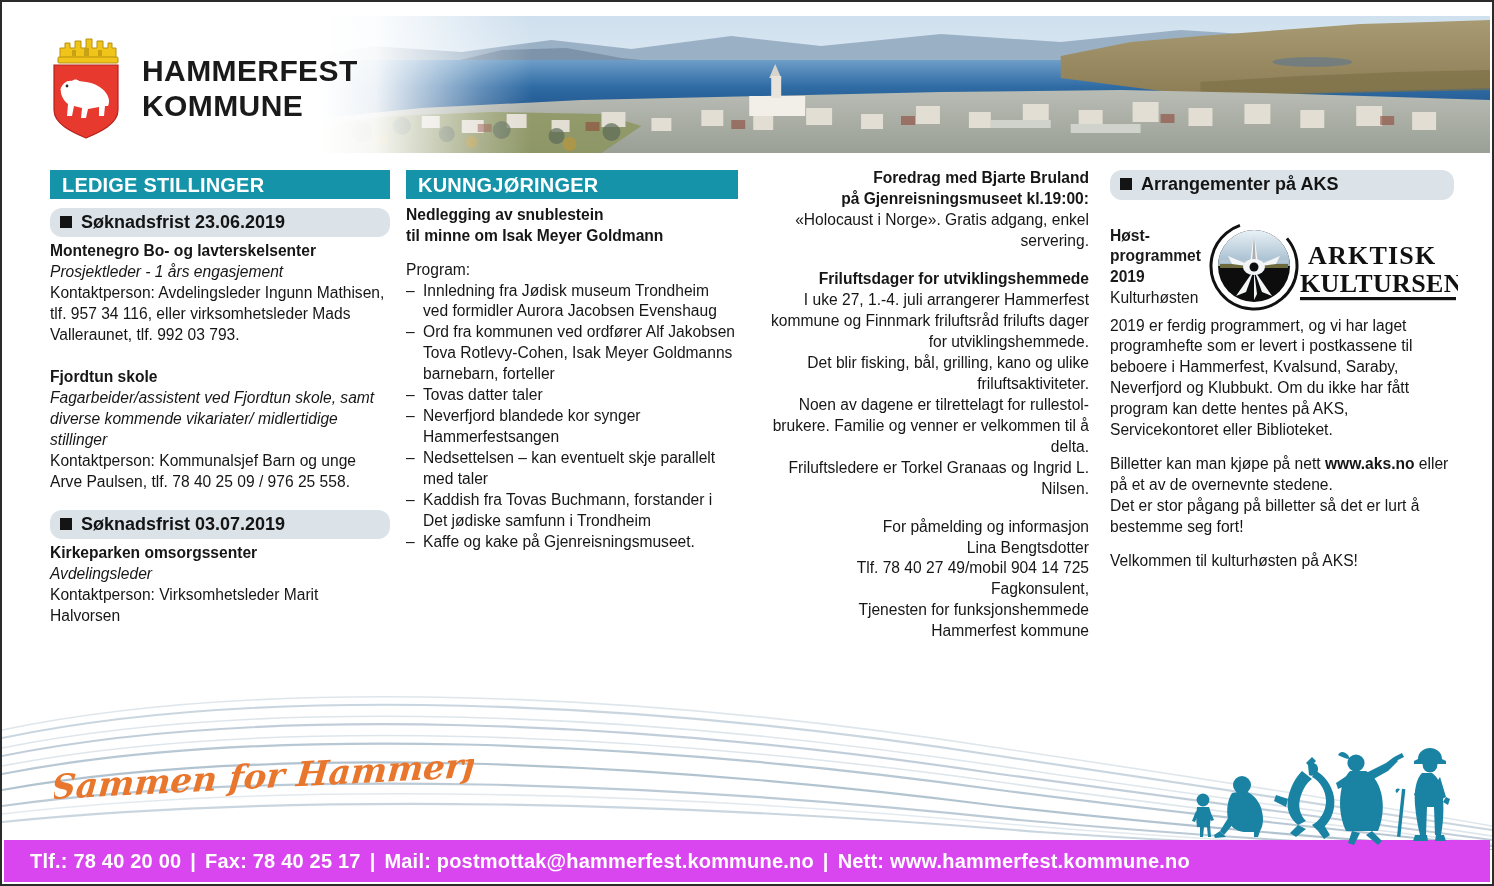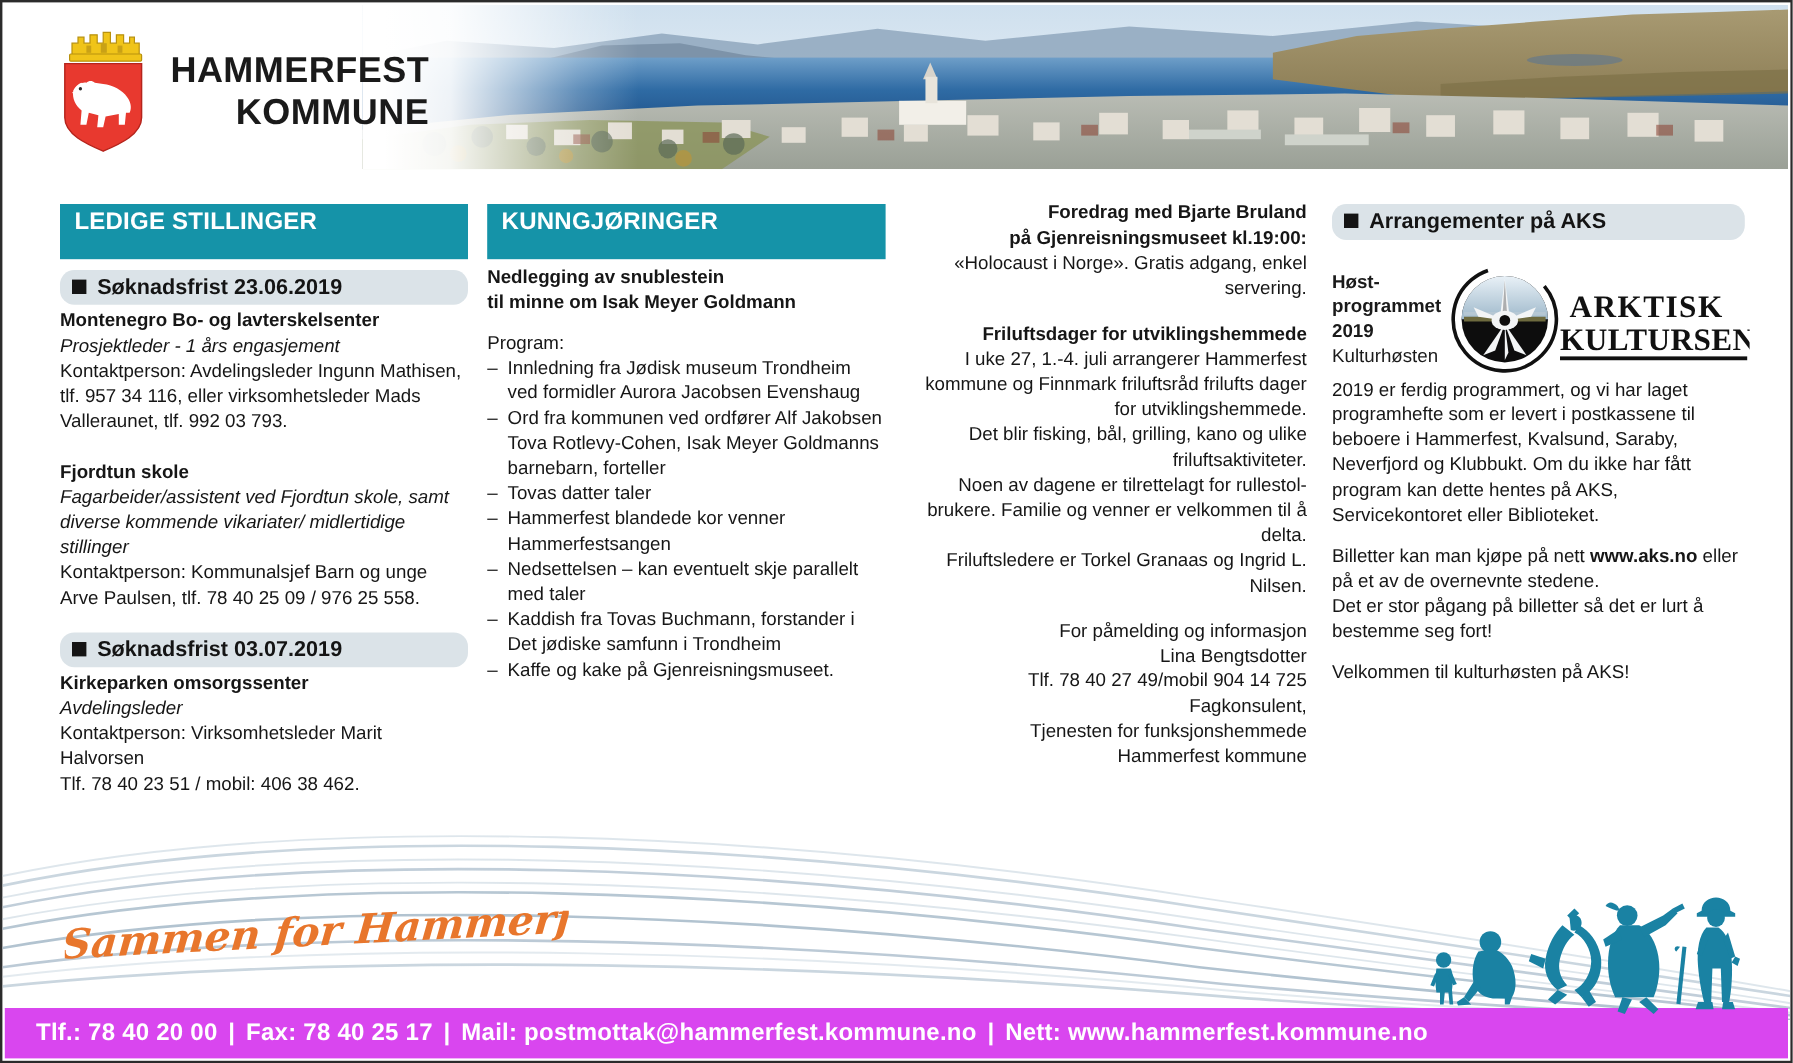--- a/index.html
+++ b/index.html
@@ -12,21 +12,21 @@
     overflow: hidden;
   }
   .page {
     position: absolute; inset: 0;
     border: 2px solid #2b2b2b;
     background: #fff;
     overflow: hidden;
   }
 
   
-  .header { position: absolute; left: 0; top: 0; width: 100%; height: 143px; text-align: right; }
+  .header { position: absolute; left: 0; top: 12px; width: 100%; height: 143px; }
   .photo {
     position: absolute; left: 300px; top: 2px; right: 2px; height: 137px;
     overflow: hidden;
   }
   .photo svg { display: block; width: 100%; height: 100%; }
   .photo-fade {
     position: absolute; left: 0; top: 0; width: 230px; height: 100%;
     background: linear-gradient(to right, #ffffff 8%, rgba(255,255,255,0.92) 32%, rgba(255,255,255,0.25) 78%, rgba(255,255,255,0) 100%);
     pointer-events: none;
   }
@@ -46,21 +46,21 @@
   .cols { position: absolute; left: 0; top: 168px; right: 0; height: 520px; }
   .col { position: absolute; top: 0; }
   .col-1 { left: 48px;   width: 340px; }
   .col-2 { left: 404px;  width: 332px; }
   .col-3 { left: 757px;  width: 330px; text-align: right; }
   .col-4 { left: 1108px; width: 344px; }
 
   .bar-teal {
     background: #1593a8; color: #fff;
     font-weight: 700; font-size: 20px; letter-spacing: .2px;
-    padding: 4px 10px 18px 12px; line-height: 1.18;
+    padding: 4px 10px 1px 12px; line-height: 1.18;
   }
   .bar-gray {
     background: #dbe3e8; color: #141414;
     font-weight: 700; font-size: 18px;
     padding: 3px 8px 4px 10px; line-height: 1.25;
     display: flex; align-items: center; gap: 9px; border-radius: 12px;
   }
   .sq { width: 12px; height: 12px; background: #141414; flex: none; display: inline-block; }
 
   .body-txt { font-size: 15.6px; line-height: 1.345; color: #161616; }
@@ -267,36 +267,35 @@
 
       <div class="gap"></div>
       <div class="bar-gray">
         <span class="sq"></span>
         <span>Søknadsfrist 03.07.2019</span>
       </div>
       <div class="body-txt blk">
         <div class="b">Kirkeparken omsorgssenter</div>
         <div class="i">Avdelingsleder</div>
         <div>Kontaktperson: Virksomhetsleder Marit Halvorsen</div>
-        <div>Tlf. 78 40 23 51 / mobil: 406 38 462.</div>
       </div>
     </div>
 
     <div class="col col-2">
       <div class="bar-teal">KUNNGJØRINGER</div>
       <div class="body-txt" style="margin-top:6px">
         <div class="b">Nedlegging av snublestein</div>
         <div class="b">til minne om Isak Meyer Goldmann</div>
         <div class="gap-s"></div>
         <div>Program:</div>
         <ul class="dash">
           <li>Innledning fra Jødisk museum Trondheim ved formidler Aurora Jacobsen Evenshaug</li>
           <li>Ord fra kommunen ved ordfører Alf Jakobsen Tova Rotlevy-Cohen, Isak Meyer Goldmanns barnebarn, forteller</li>
           <li>Tovas datter taler</li>
-          <li>Hammerfest blandede kor venner Hammerfestsangen</li>
+          <li>Neverfjord blandede kor synger Hammerfestsangen</li>
           <li>Nedsettelsen – kan eventuelt skje parallelt med taler</li>
           <li>Kaddish fra Tovas Buchmann, forstander i Det jødiske samfunn i Trondheim</li>
           <li>Kaffe og kake på Gjenreisningsmuseet.</li>
         </ul>
       </div>
     </div>
 
     <div class="col col-3">
       <div class="body-txt" style="margin-top:-2px">
         <div class="b">Foredrag med Bjarte Bruland</div>

